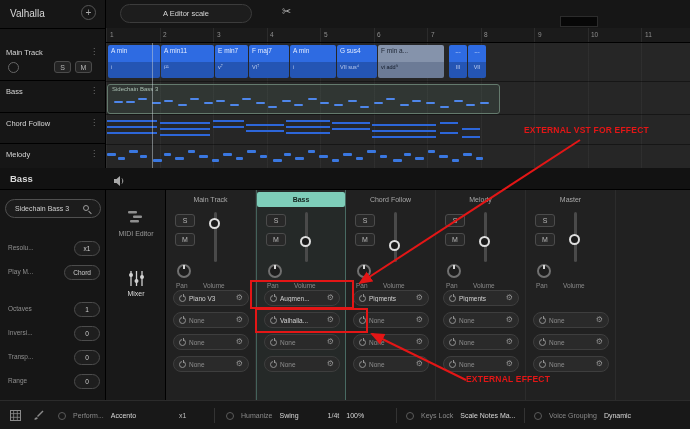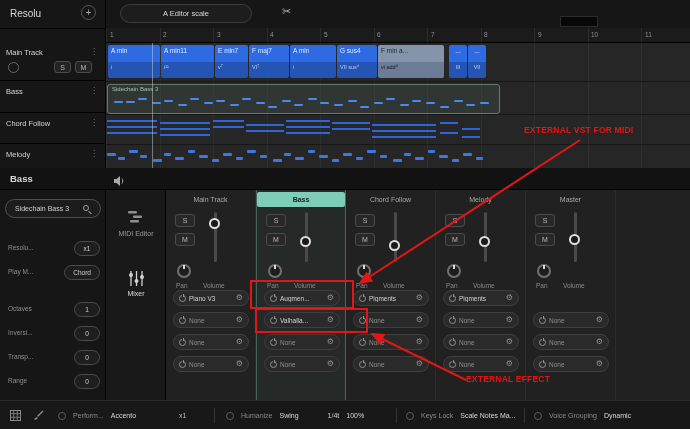--- a/index.html
+++ b/index.html
@@ -103,21 +103,21 @@
   .red-box{position:absolute;border:2px solid #e31616;z-index:50}
   .red-text{position:absolute;color:#e31616;font-size:8.5px;font-weight:bold;letter-spacing:0.2px;z-index:60;white-space:nowrap}
   .overlay{position:absolute;left:0;top:0;z-index:55;pointer-events:none}
 </style>
 </head>
 <body>
 
 <div class="app">
 
   <div class="tl-panel">
-    <span class="arrange-title">Resolu</span>
+    <span class="arrange-title">Valhalla</span>
     <div class="plus-btn">+</div>
     <div class="tl-hline" style="top:28px"></div>
 
     <span class="trk-name" style="top:48px">Main Track</span>
     <span class="dots" style="top:47px">⋮</span>
     <span class="link-icon" style="top:62px"></span>
     <span class="smb" style="left:54px;top:61px">S</span>
     <span class="smb" style="left:75px;top:61px">M</span>
 
     <div class="tl-hline" style="top:80px"></div>
@@ -553,21 +553,21 @@
 
     <div class="sgroup" style="left:534px">
       <span class="scircle"></span>
       <span class="slab">Voice Grouping</span>
       <span class="sval">Dynamic</span>
     </div>
   </div>
 
   <div class="red-box" style="left:250px;top:280px;width:104px;height:29px"></div>
   <div class="red-box" style="left:255px;top:308px;width:113px;height:25px"></div>
-  <span class="red-text" style="left:524px;top:125px">EXTERNAL VST FOR MIDI</span>
+  <span class="red-text" style="left:524px;top:125px">EXTERNAL VST FOR EFFECT</span>
   <span class="red-text" style="left:466px;top:374px">EXTERNAL EFFECT</span>
   <svg class="overlay" width="690" height="429">
     <defs>
       <marker id="ah" markerWidth="8" markerHeight="8" refX="6" refY="3" orient="auto">
         <path d="M0,0 L7,3 L0,6 Z" fill="#e31616"></path>
       </marker>
     </defs>
     <line x1="580" y1="140" x2="360" y2="283" stroke="#e31616" stroke-width="2" marker-end="url(#ah)"></line>
     <line x1="466" y1="380" x2="372" y2="334" stroke="#e31616" stroke-width="2" marker-end="url(#ah)"></line>
   </svg>

